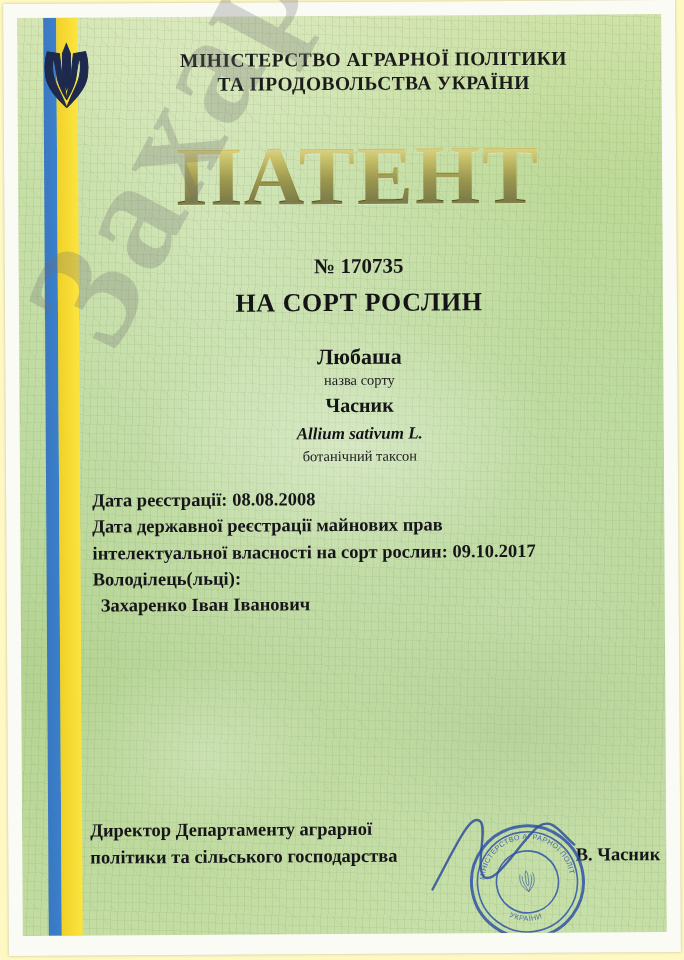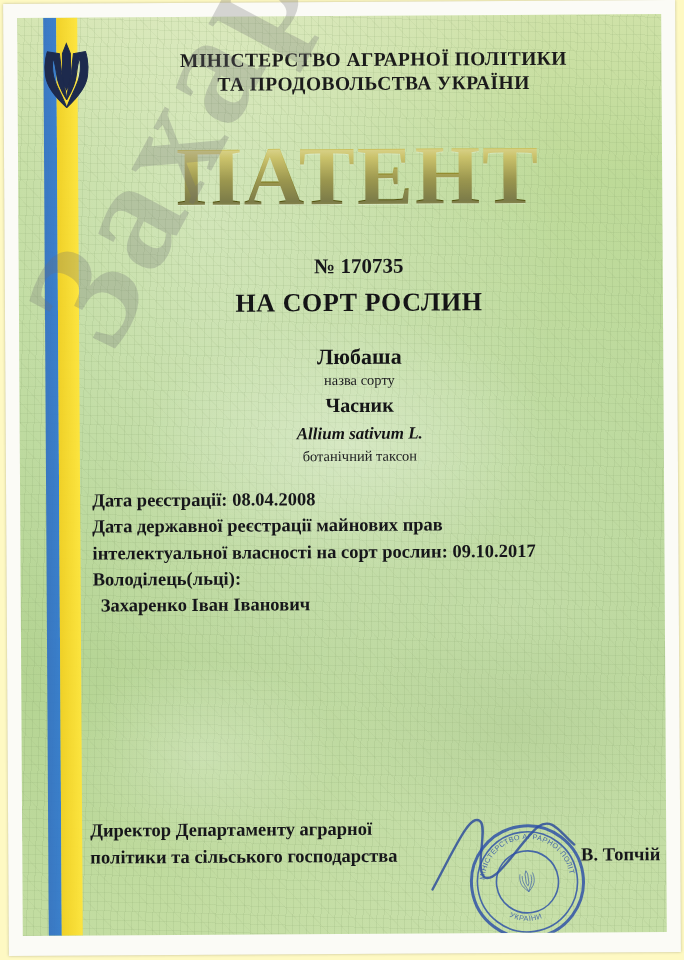--- a/index.html
+++ b/index.html
@@ -307,36 +307,36 @@
 
       <div class="variety-name">Любаша</div>
       <div class="variety-caption">назва сорту</div>
       <div class="crop-name">Часник</div>
       <div class="taxon-latin">Allium sativum L.</div>
       <div class="taxon-caption">ботанічний таксон</div>
 
       <div class="details">
         <div class="line">
           <span>Дата реєстрації:</span>
-          <span>08.04.2008</span>
+          <span>08.08.2008</span>
         </div>
         <div class="line">Дата державної реєстрації майнових прав</div>
         <div class="line">
           <span>інтелектуальної власності на сорт рослин:</span>
           <span>09.10.2017</span>
         </div>
         <div class="line">Володілець(льці):</div>
         <div class="line owner">Захаренко Іван Іванович</div>
       </div>
 
       <div class="signature-block">
         <div>Директор Департаменту аграрної</div>
         <div class="row2">
           <span>політики та сільського господарства</span>
-          <span>В. Топчій</span>
+          <span>В. Часник</span>
         </div>
       </div>
 
       <svg id="sign-stroke" viewBox="0 0 180 110">
         <path d="M6 84 C30 40 44 8 54 16 C62 22 48 64 58 72 C70 80 96 34 112 22 C126 12 134 28 148 40" fill="none" stroke="#23439c" stroke-width="2.4" stroke-linecap="round"></path>
       </svg>
 
       <svg id="seal" viewBox="0 0 118 118">
         <defs>
           <path id="sealArcTop" d="M 16,59 A 43,43 0 1 1 102,59"></path>

